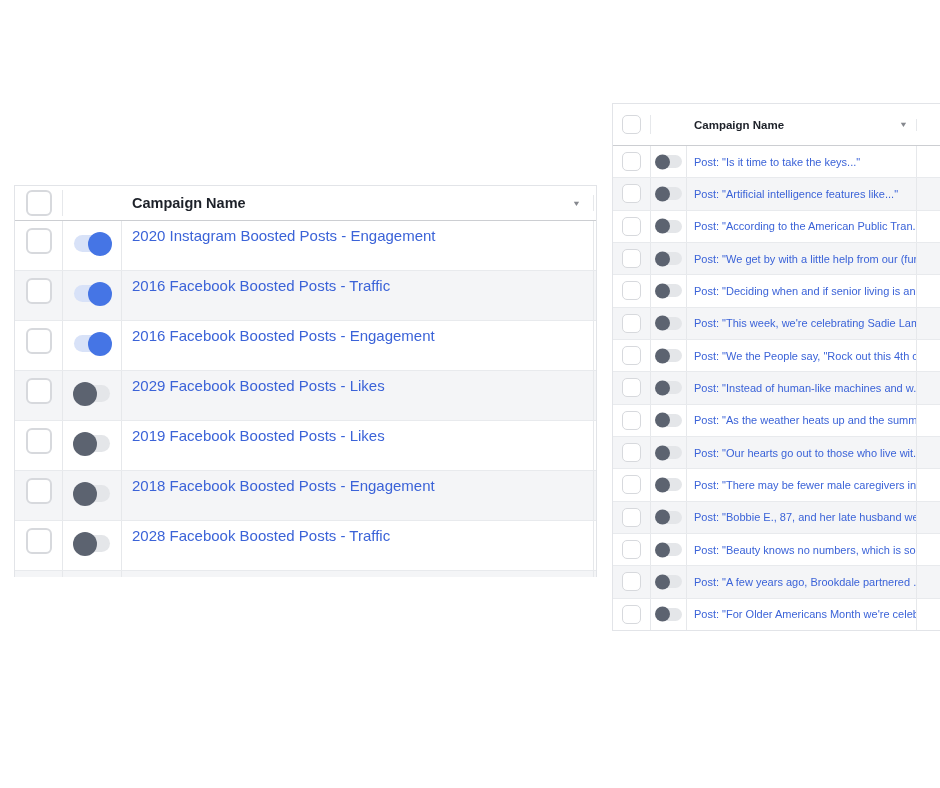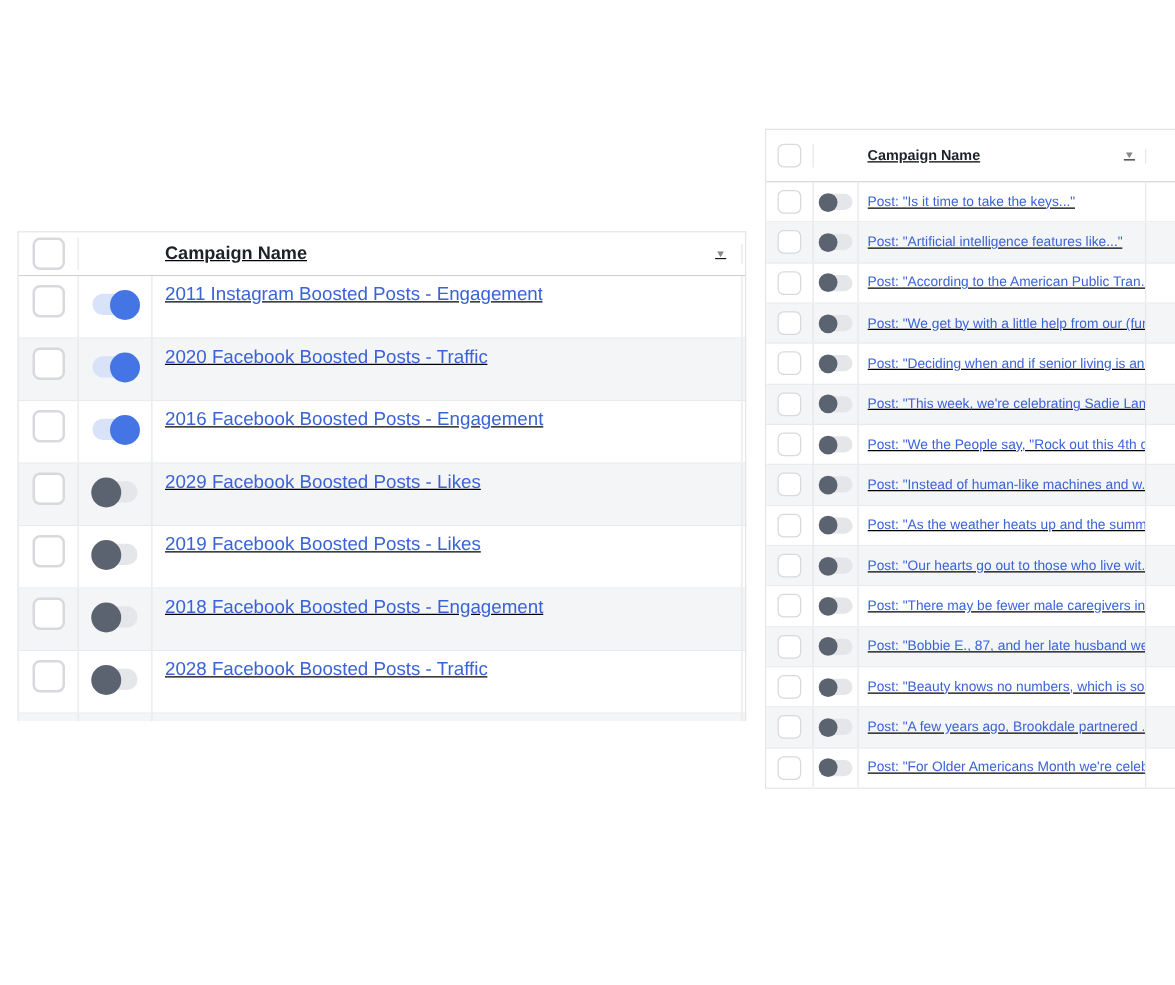--- a/index.html
+++ b/index.html
@@ -17,21 +17,21 @@
     left:612px;top:103px;width:328px;height:528px;
     border:1px solid #e2e4e8;border-right:none;
   }
   .t-header,.t-row{display:flex;box-sizing:border-box;background:#fff;}
   .t-header{border-bottom:1px solid #ccced2;}
   .t-row{border-bottom:1px solid #e8eaed;}
   .t-row.stripe{background:#f4f5f7;}
   .cell{box-sizing:border-box;flex:0 0 auto;}
   .c-check,.c-toggle,.c-name{border-right:1px solid #e6e8eb;}
   .c-extra{flex:1 1 auto;border-right:none;}
-  .c-name{flex:0 0 auto;display:flex;align-items:flex-start;justify-content:space-between;min-width:0;text-decoration:underline;}
+  .c-name{flex:0 0 auto;display:flex;align-items:flex-start;justify-content:space-between;min-width:0;}
 
   
   .panel-left .t-header{height:35px;align-items:center;}
   .panel-left .t-row{height:50px;}
   .panel-left .c-check{width:48px;display:flex;justify-content:center;}
   .panel-left .c-toggle{width:59px;display:flex;justify-content:center;}
   .panel-left .c-name{width:472px;padding:5px 0 0 10px;}
   .panel-left .t-header .c-name{align-items:center;padding-top:0;}
   .panel-left .hdr-label{font-size:14.5px;font-weight:700;color:#1d2129;}
   .panel-left .checkbox{width:22px;height:22px;border:2px solid #d7d9dd;border-radius:6px;background:#fff;margin-top:7px;}
@@ -83,35 +83,35 @@
       <div class="t-row">
     <div class="cell c-check">
       <div class="checkbox"></div>
     </div>
     <div class="cell c-toggle">
       <div class="toggle on">
             <div class="knob"></div>
           </div>
     </div>
     <div class="cell c-name">
-      <a class="link" href="#">2011 Instagram Boosted Posts - Engagement</a>
+      <a class="link" href="#">2020 Instagram Boosted Posts - Engagement</a>
     </div>
     <div class="cell c-extra"></div>
   </div>
       <div class="t-row stripe">
     <div class="cell c-check">
       <div class="checkbox"></div>
     </div>
     <div class="cell c-toggle">
       <div class="toggle on">
             <div class="knob"></div>
           </div>
     </div>
     <div class="cell c-name">
-      <a class="link" href="#">2020 Facebook Boosted Posts - Traffic</a>
+      <a class="link" href="#">2016 Facebook Boosted Posts - Traffic</a>
     </div>
     <div class="cell c-extra"></div>
   </div>
       <div class="t-row">
     <div class="cell c-check">
       <div class="checkbox"></div>
     </div>
     <div class="cell c-toggle">
       <div class="toggle on">
             <div class="knob"></div>

